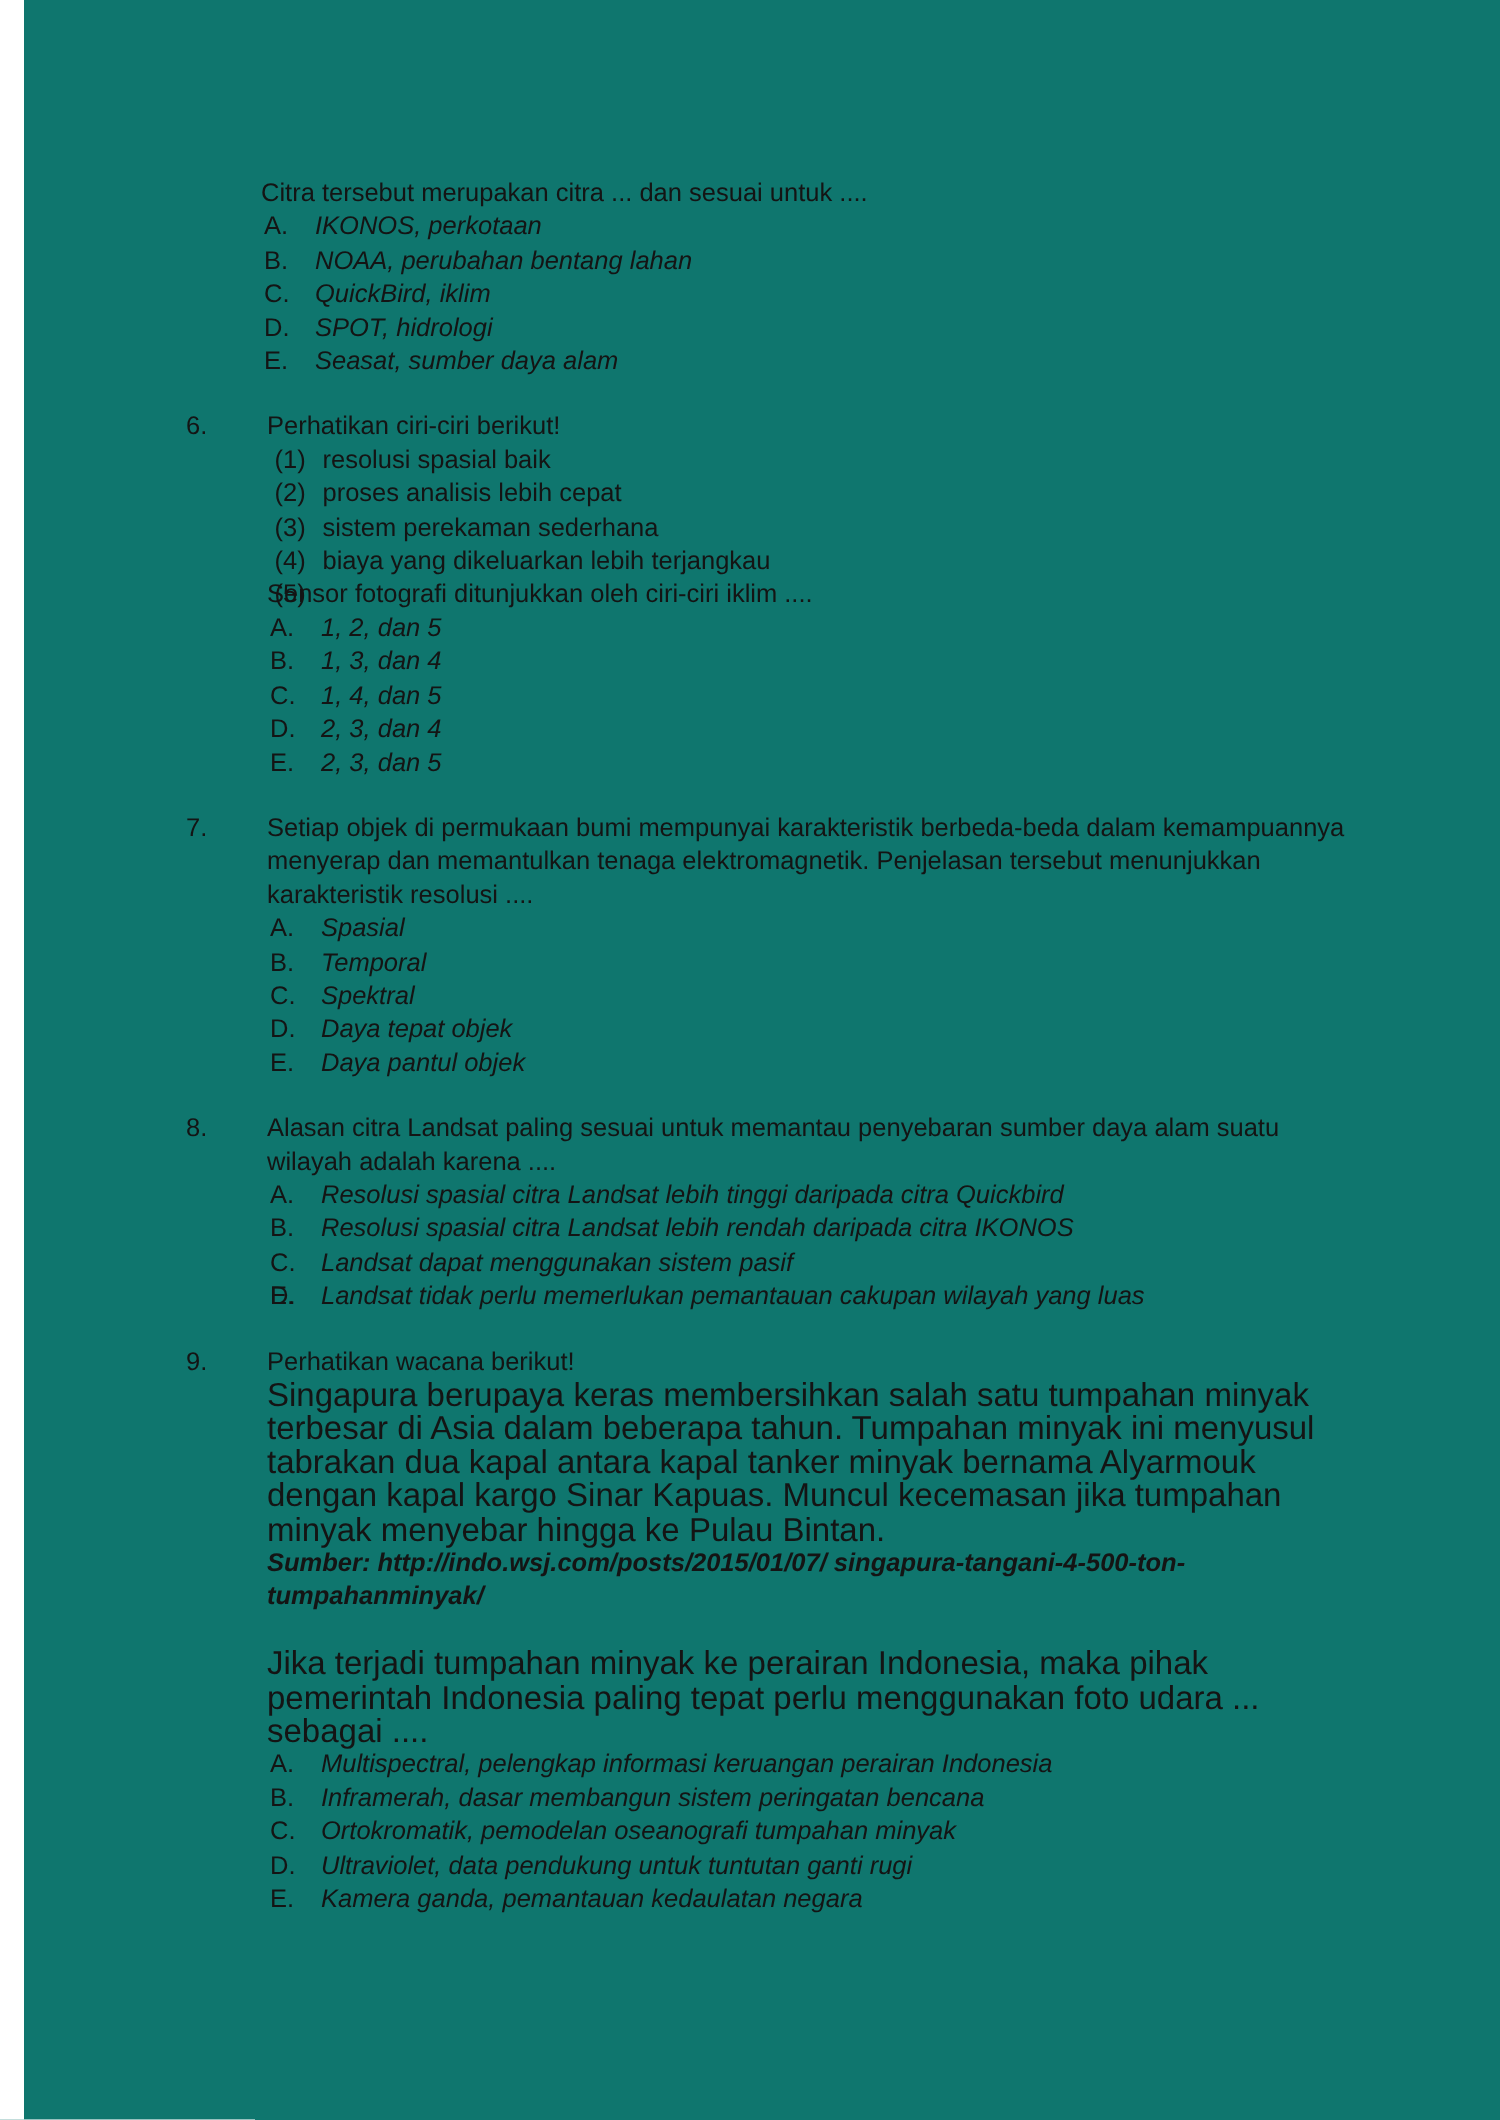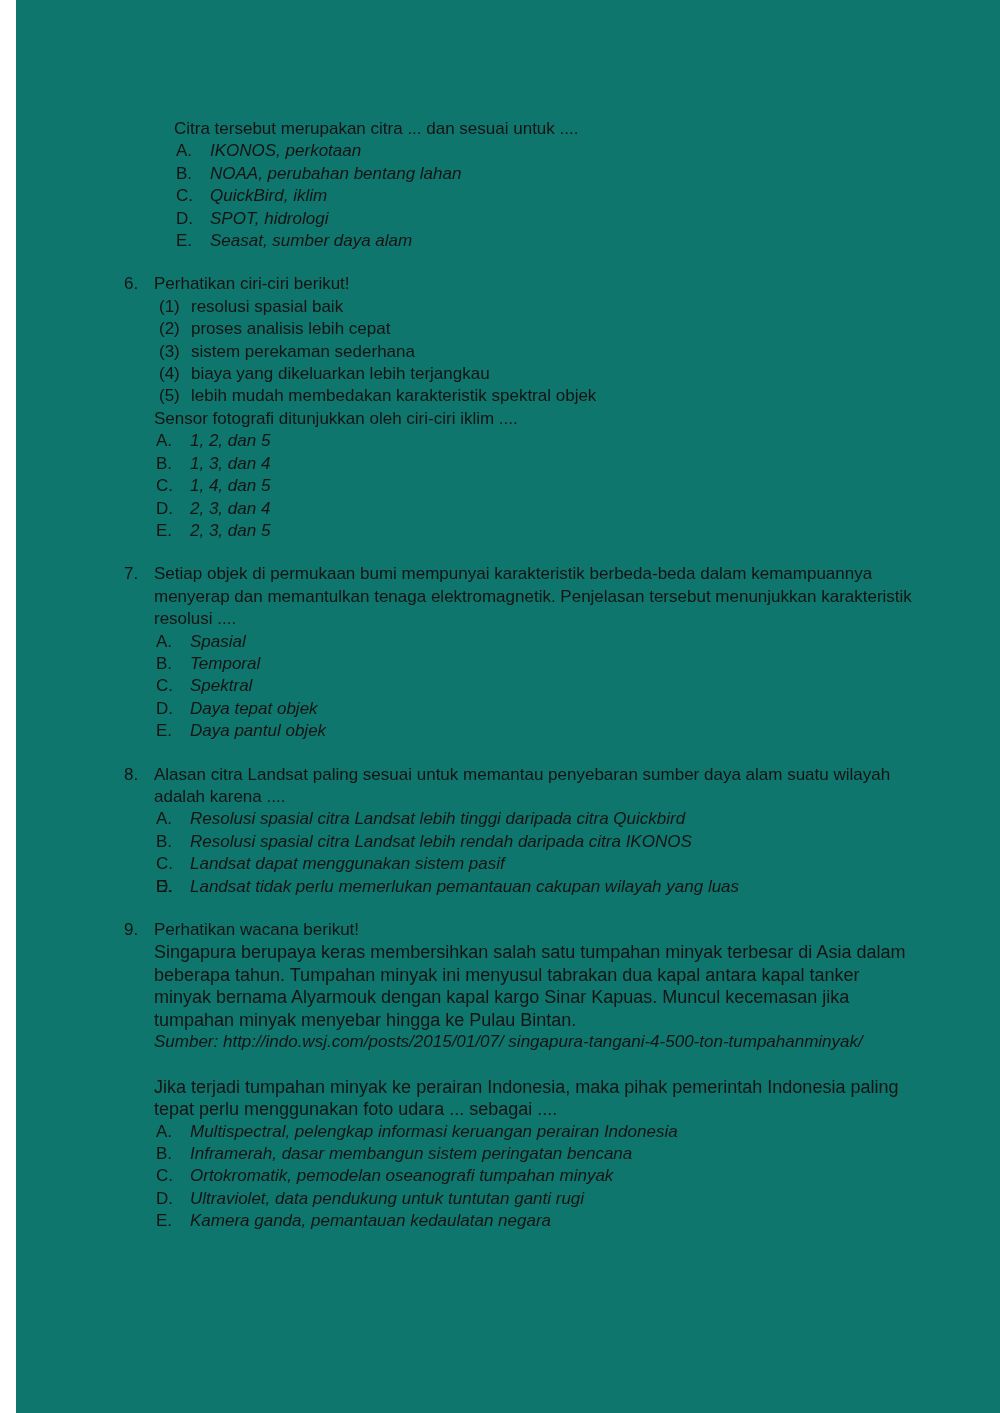--- a/index.html
+++ b/index.html
@@ -41,39 +41,40 @@
   .q-num {
     position: absolute;
     left: 0;
     top: 0;
     width: 42px;
     font-size: 17px;
     line-height: 22.4px;
     text-align: left;
   }
   .q-body {
-    margin-left: 30px;
+    margin-left: 54px;
   }
   .q-stem {
     font-size: 17px;
     line-height: 22.4px;
     margin: 0;
   }
 
   
   .q-para {
-    font-size: 18px;
+    font-size: 22px;
     line-height: 22.4px;
     margin: 0;
   }
   .q-source {
     font-size: 17px;
     line-height: 22.4px;
     margin: 0;
     font-style: italic;
+    font-weight: bold;
   }
   .spacer-line {
     height: 22.4px;
   }
 
   
   .subitems {
     margin: 0;
     padding: 0;
     list-style: none;
@@ -160,21 +161,21 @@
           <li class="subitem">
             <span class="s-mark">(2)</span><span>proses analisis lebih cepat</span>
           </li>
           <li class="subitem">
             <span class="s-mark">(3)</span><span>sistem perekaman sederhana</span>
           </li>
           <li class="subitem">
             <span class="s-mark">(4)</span><span>biaya yang dikeluarkan lebih terjangkau</span>
           </li>
           <li class="subitem">
-            <span class="s-mark">(5)</span><span>lebih mudah membedakan karakteristik spektral objek</span>
+            <span class="s-mark">(5)</span>
           </li>
         </ul>
         <p class="q-stem">Sensor fotografi ditunjukkan oleh ciri-ciri iklim ....</p>
         <ul class="options">
           <li class="option">
             <span class="o-letter">A.</span><span class="o-text">1, 2, dan 5</span>
           </li>
           <li class="option">
             <span class="o-letter">B.</span><span class="o-text">1, 3, dan 4</span>
           </li>

